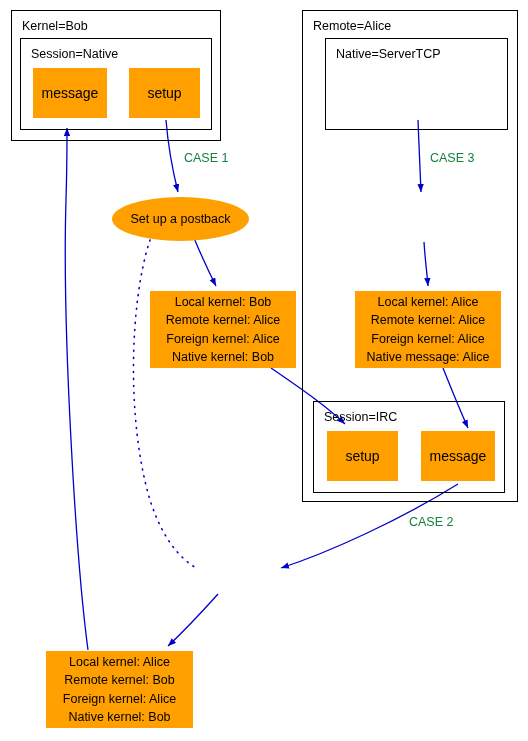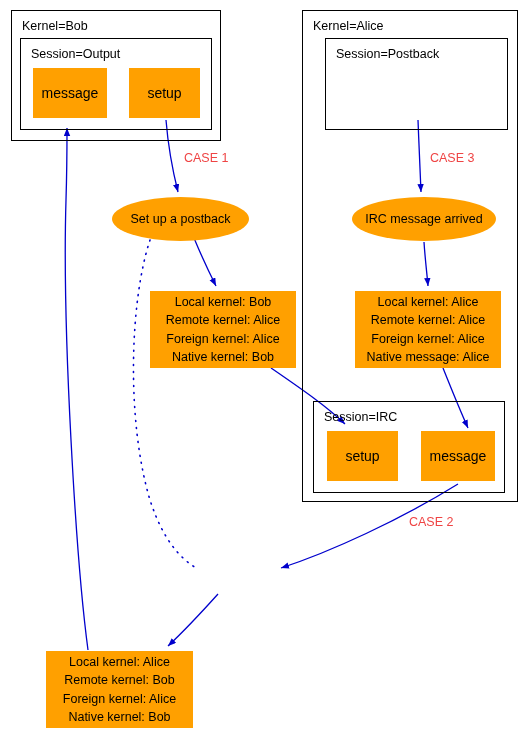--- a/index.html
+++ b/index.html
@@ -78,21 +78,21 @@
     text-align: center;
     line-height: 1.45;
   }
   .kernel-info span {
     display: block;
     white-space: nowrap;
   }
   .case-label {
     position: absolute;
     font-size: 12.5px;
-    color: #ef4444;
+    color: #15803d;
     white-space: nowrap;
     line-height: 1;
   }
 </style>
 </head>
 <body>
 
 <div id="diagram-root">
 
   <svg id="edge-layer" width="528" height="741" viewBox="0 0 528 741">
@@ -140,39 +140,38 @@
 
     <g>
       <path d="M88,650 C76,560 62,330 66,200 C67,168 67,145 67,128" fill="none" stroke="#0000cc" stroke-width="1.3" marker-end="url(#arrowhead)"></path>
     </g>
   </svg>
 
   <div class="cluster" style="left:11px; top:10px; width:210px; height:131px;"></div>
   <div class="cluster-label" style="left:22px; top:20px;">Kernel=Bob</div>
 
   <div class="cluster" style="left:20px; top:38px; width:192px; height:92px;"></div>
-  <div class="cluster-label" style="left:31px; top:48px;">Session=Output</div>
+  <div class="cluster-label" style="left:31px; top:48px;">Session=Native</div>
 
   <div class="node-box" style="left:33px; top:68px; width:74px; height:50px;">message</div>
   <div class="node-box" style="left:129px; top:68px; width:71px; height:50px;">setup</div>
 
   <div class="cluster" style="left:302px; top:10px; width:216px; height:492px;"></div>
-  <div class="cluster-label" style="left:313px; top:20px;">Kernel=Alice</div>
+  <div class="cluster-label" style="left:313px; top:20px;">Remote=Alice</div>
 
   <div class="cluster" style="left:325px; top:38px; width:183px; height:92px;"></div>
-  <div class="cluster-label" style="left:336px; top:48px;">Session=Postback</div>
+  <div class="cluster-label" style="left:336px; top:48px;">Native=ServerTCP</div>
 
   <div class="cluster" style="left:313px; top:401px; width:192px; height:92px;"></div>
   <div class="cluster-label" style="left:324px; top:411px;">Session=IRC</div>
   <div class="node-box" style="left:327px; top:431px; width:71px; height:50px;">setup</div>
   <div class="node-box" style="left:421px; top:431px; width:74px; height:50px;">message</div>
 
   <div class="node-ellipse" style="left:112px; top:197px; width:137px; height:44px;">Set up a postback</div>
 
-  <div class="node-ellipse" style="left:352px; top:197px; width:144px; height:44px;">IRC message arrived</div>
 
 
   <div class="kernel-info" style="left:150px; top:291px; width:146px; height:77px;">
     <span>Local kernel: Bob</span>
     <span>Remote kernel: Alice</span>
     <span>Foreign kernel: Alice</span>
     <span>Native kernel: Bob</span>
   </div>
 
   <div class="kernel-info" style="left:355px; top:291px; width:146px; height:77px;">

